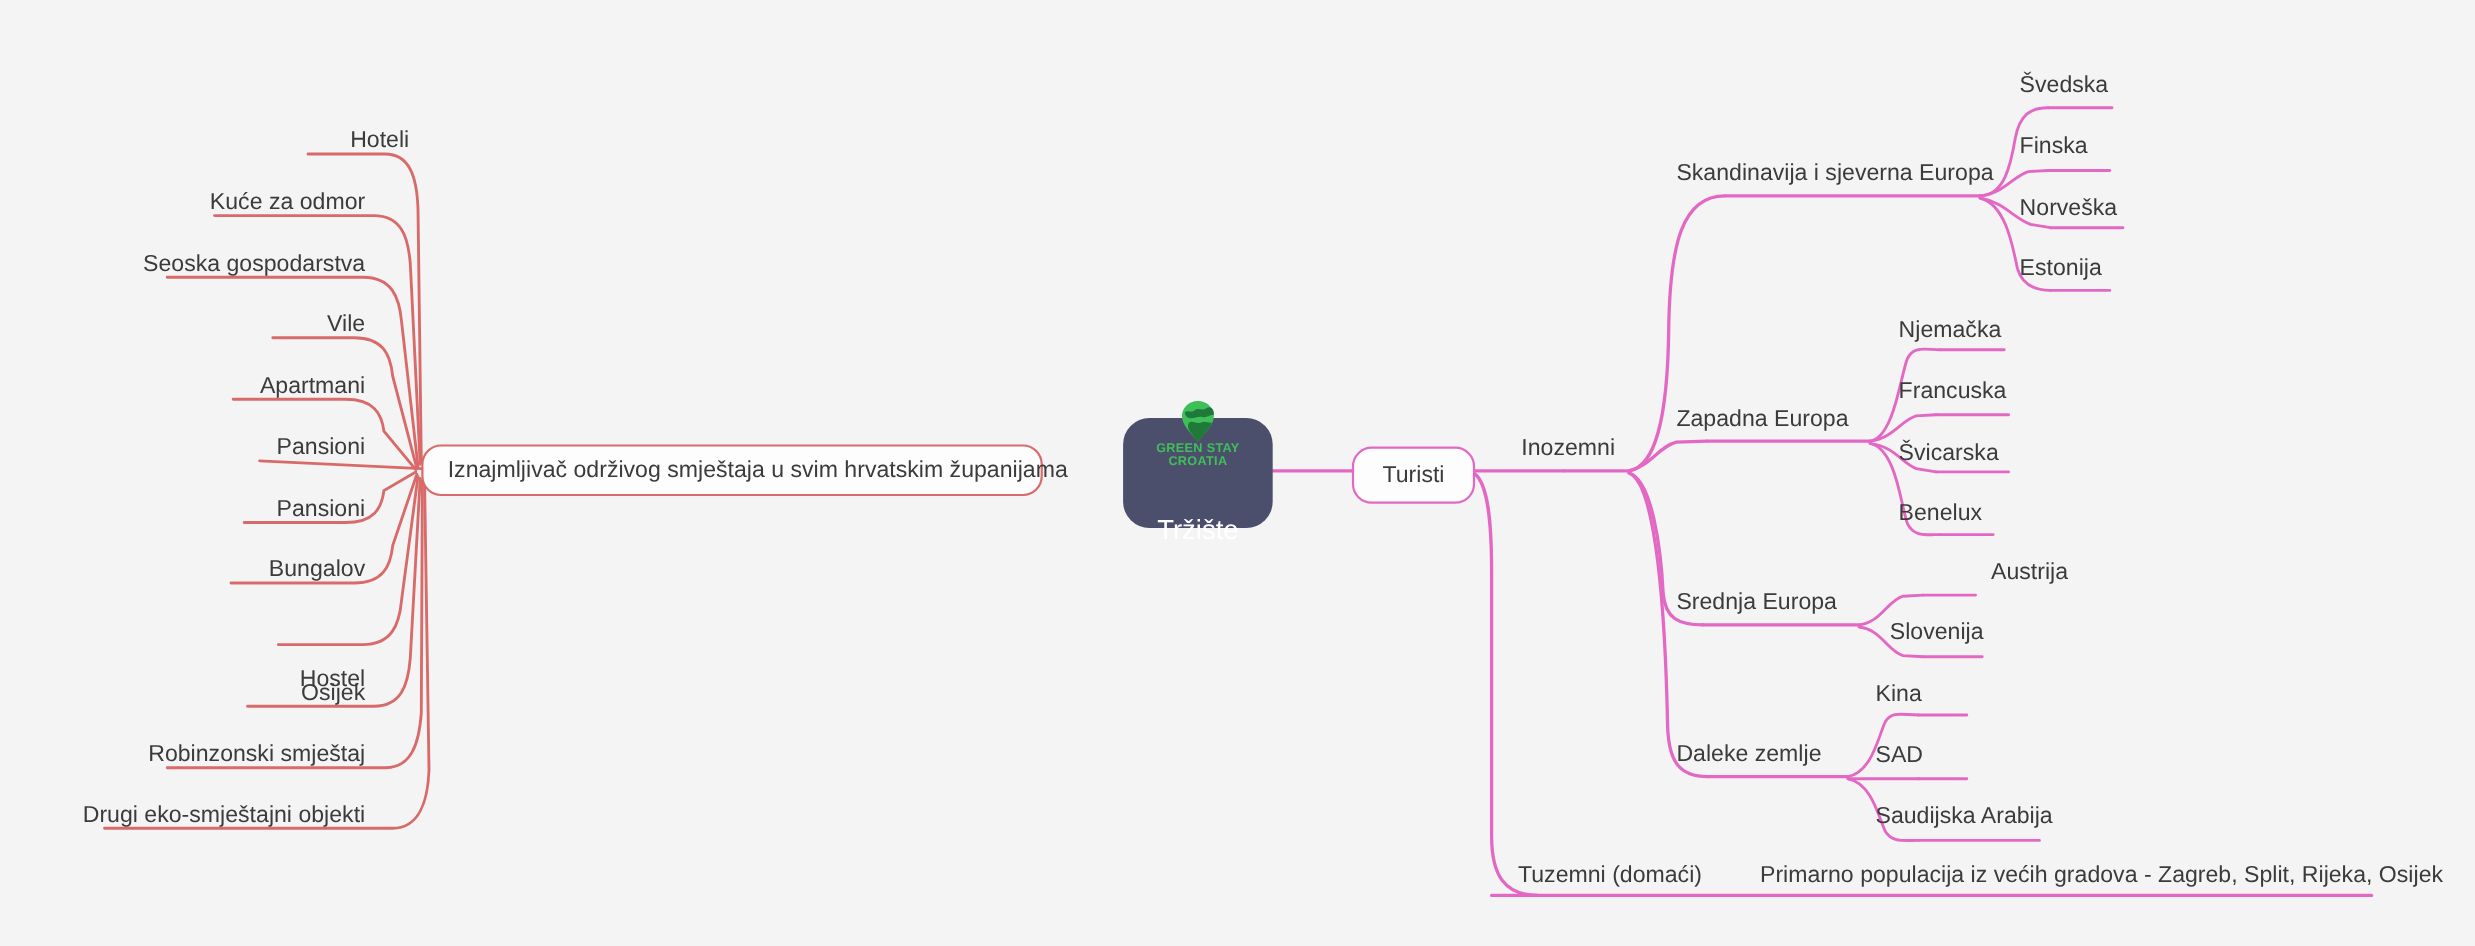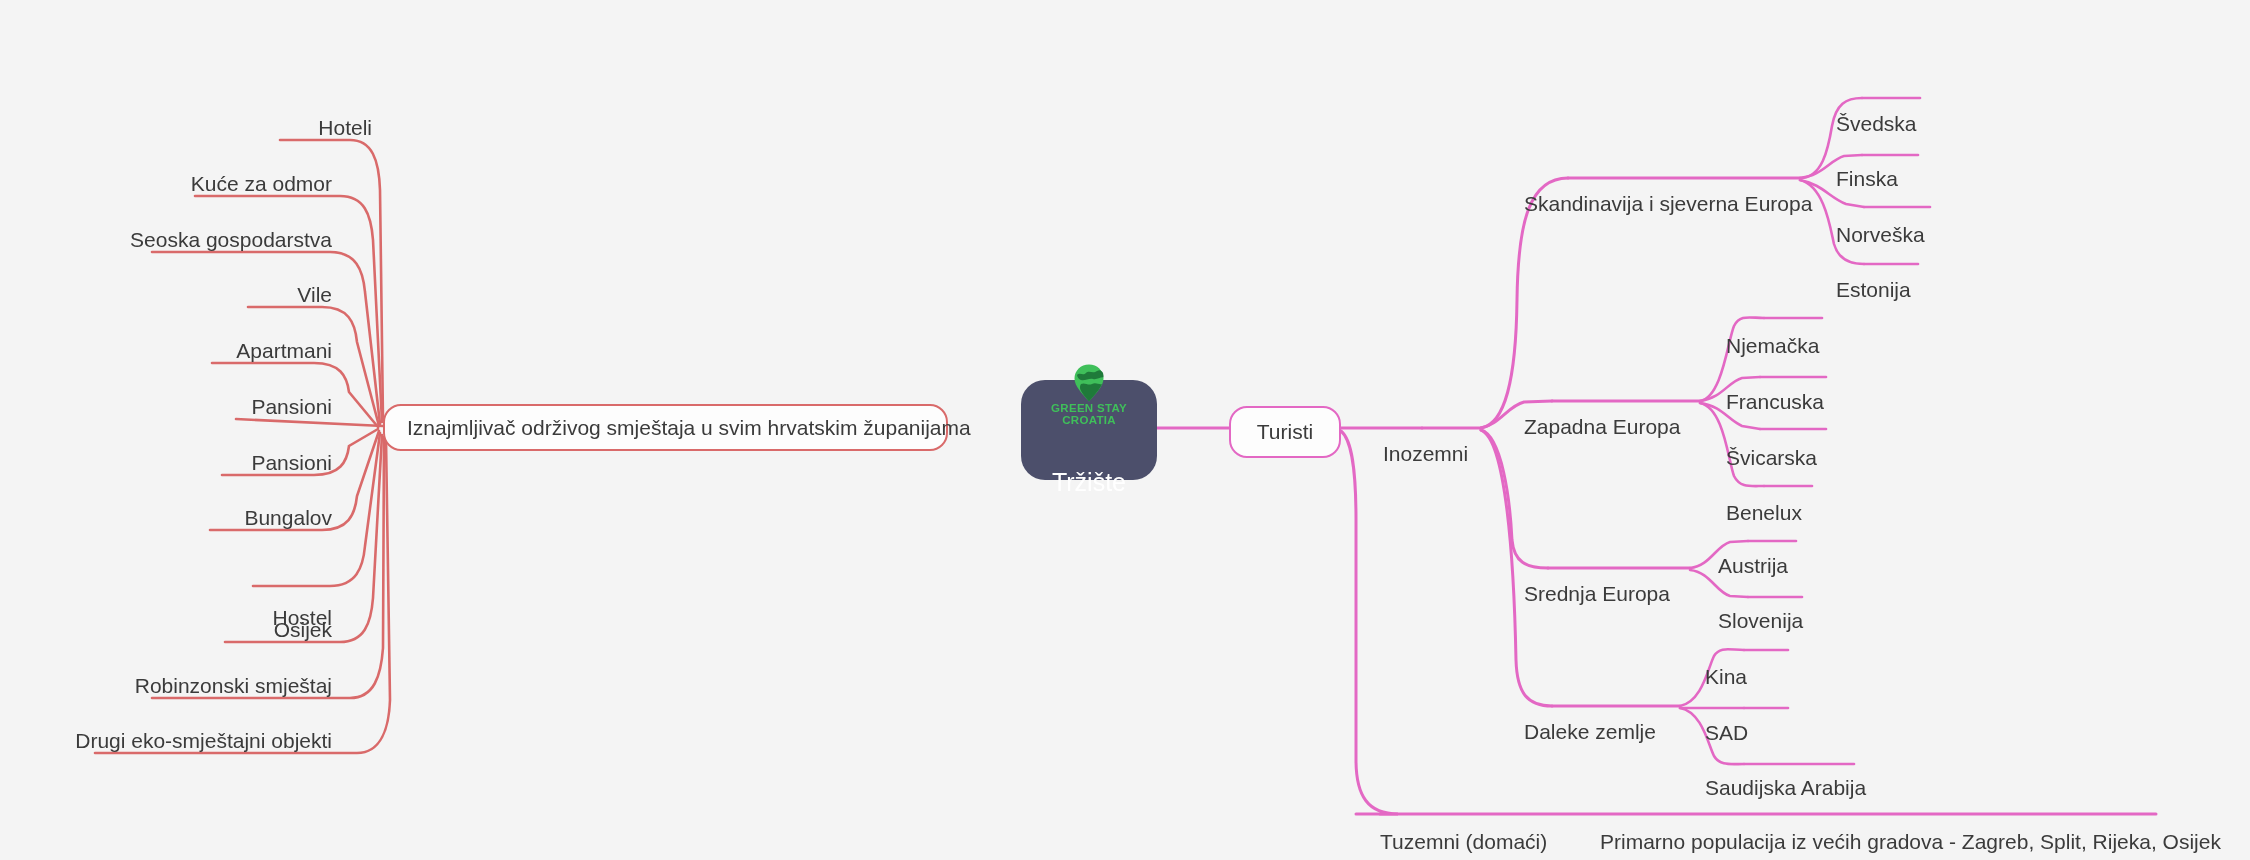--- a/index.html
+++ b/index.html
@@ -14,21 +14,21 @@
   svg.wires{position:absolute;left:0;top:0;width:2250px;height:860px;pointer-events:none;}
 
   .lbl{
     position:absolute;
     font-size:21px;
     color:#3b3b3b;
     white-space:nowrap;
     line-height:1;
   }
   .lbl.r{transform:translate(-100%,-100%);}   
-  .lbl.l{transform:translate(0,-100%);margin-top:46px;}       
+  .lbl.l{transform:translate(0,-100%);}       
 
   
   #central{
     position:absolute;
     left:1021px;top:380px;
     width:136px;height:100px;
     background:#4c4f6b;
     border-radius:24px;
     display:flex;flex-direction:column;
     align-items:center;justify-content:center;
@@ -207,21 +207,21 @@
       <div class="lbl l" style="left: 1836px; top: 88px;">Švedska</div>
       <div class="lbl l" style="left: 1836px; top: 143px;">Finska</div>
       <div class="lbl l" style="left: 1836px; top: 199px;">Norveška</div>
       <div class="lbl l" style="left: 1836px; top: 254px;">Estonija</div>
       <div class="lbl l" style="left: 1524px; top: 391px;">Zapadna Europa</div>
       <div class="lbl l" style="left: 1726px; top: 310px;">Njemačka</div>
       <div class="lbl l" style="left: 1726px; top: 366px;">Francuska</div>
       <div class="lbl l" style="left: 1726px; top: 422px;">Švicarska</div>
       <div class="lbl l" style="left: 1726px; top: 477px;">Benelux</div>
       <div class="lbl l" style="left: 1524px; top: 558px;">Srednja Europa</div>
-      <div class="lbl l" style="left: 1718px; top: 530px;">Austrija</div>
+      <div class="lbl l" style="left: 1810px; top: 530px;">Austrija</div>
       <div class="lbl l" style="left: 1718px; top: 585px;">Slovenija</div>
       <div class="lbl l" style="left: 1524px; top: 696px;">Daleke zemlje</div>
       <div class="lbl l" style="left: 1705px; top: 641px;">Kina</div>
       <div class="lbl l" style="left: 1705px; top: 697px;">SAD</div>
       <div class="lbl l" style="left: 1705px; top: 752px;">Saudijska Arabija</div>
       <div class="lbl l" style="left: 1380px; top: 806px;">Tuzemni (domaći)</div>
       <div class="lbl l" style="left: 1600px; top: 806px;">Primarno populacija iz većih gradova - Zagreb, Split, Rijeka, Osijek</div>
     </div>
 
 </div>

